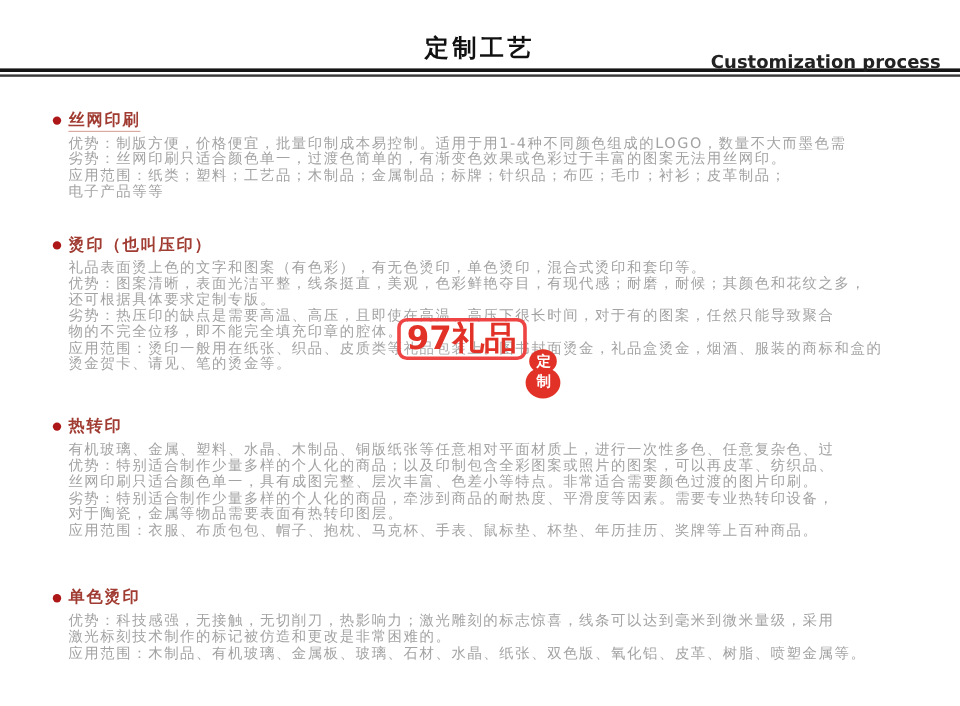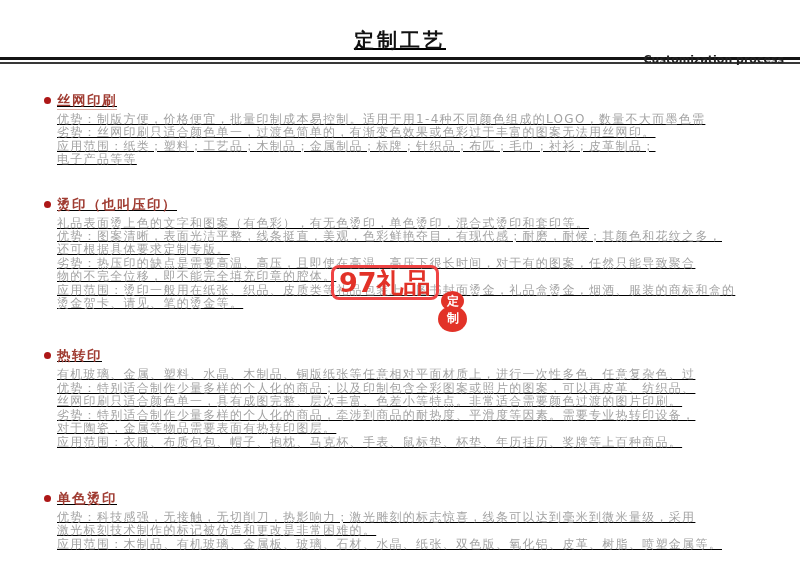--- a/index.html
+++ b/index.html
@@ -1,30 +1,30 @@
 <!DOCTYPE html>
 <html><head>
 <meta charset="utf-8">
 <style>
   html,body{margin:0;padding:0;background:#ffffff;}
   body{
     width:800px;height:588px;overflow:hidden;position:relative;
     font-family:"DejaVu Sans","Liberation Sans",sans-serif;
   }
-  .page{position:relative;width:800px;height:588px;text-decoration:underline;}
+  .page{position:relative;width:800px;height:588px;}
 
   
   .hdr{position:relative;padding-top:28px;}
   .hdr-title{
     text-align:center;font-size:20px;font-weight:bold;color:#111;
     letter-spacing:3px;line-height:24px;
   }
   .hdr-sub{
-    position:absolute;top:53px;right:16px;
-    font-size:11px;font-weight:bold;color:#222;letter-spacing:0;
+    position:absolute;top:43px;right:16px;
+    font-size:15px;font-weight:bold;color:#222;letter-spacing:0;
   }
   .rules{margin-top:5px;}
   .rule-a{height:3px;background:#141414;}
   .rule-gap{height:2px;background:#ffffff;}
   .rule-b{height:2px;background:#383838;}
 
   
   .content{padding:0 5px 0 57px;}
   .section{position:relative;}
   .section.s1{margin-top:27px;}

